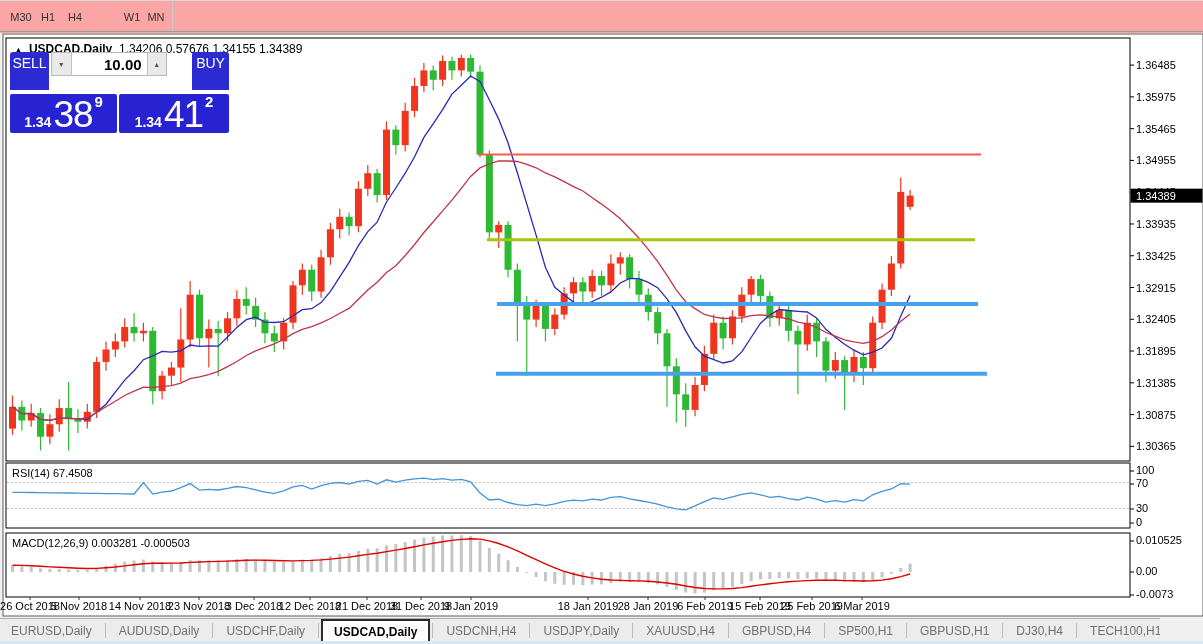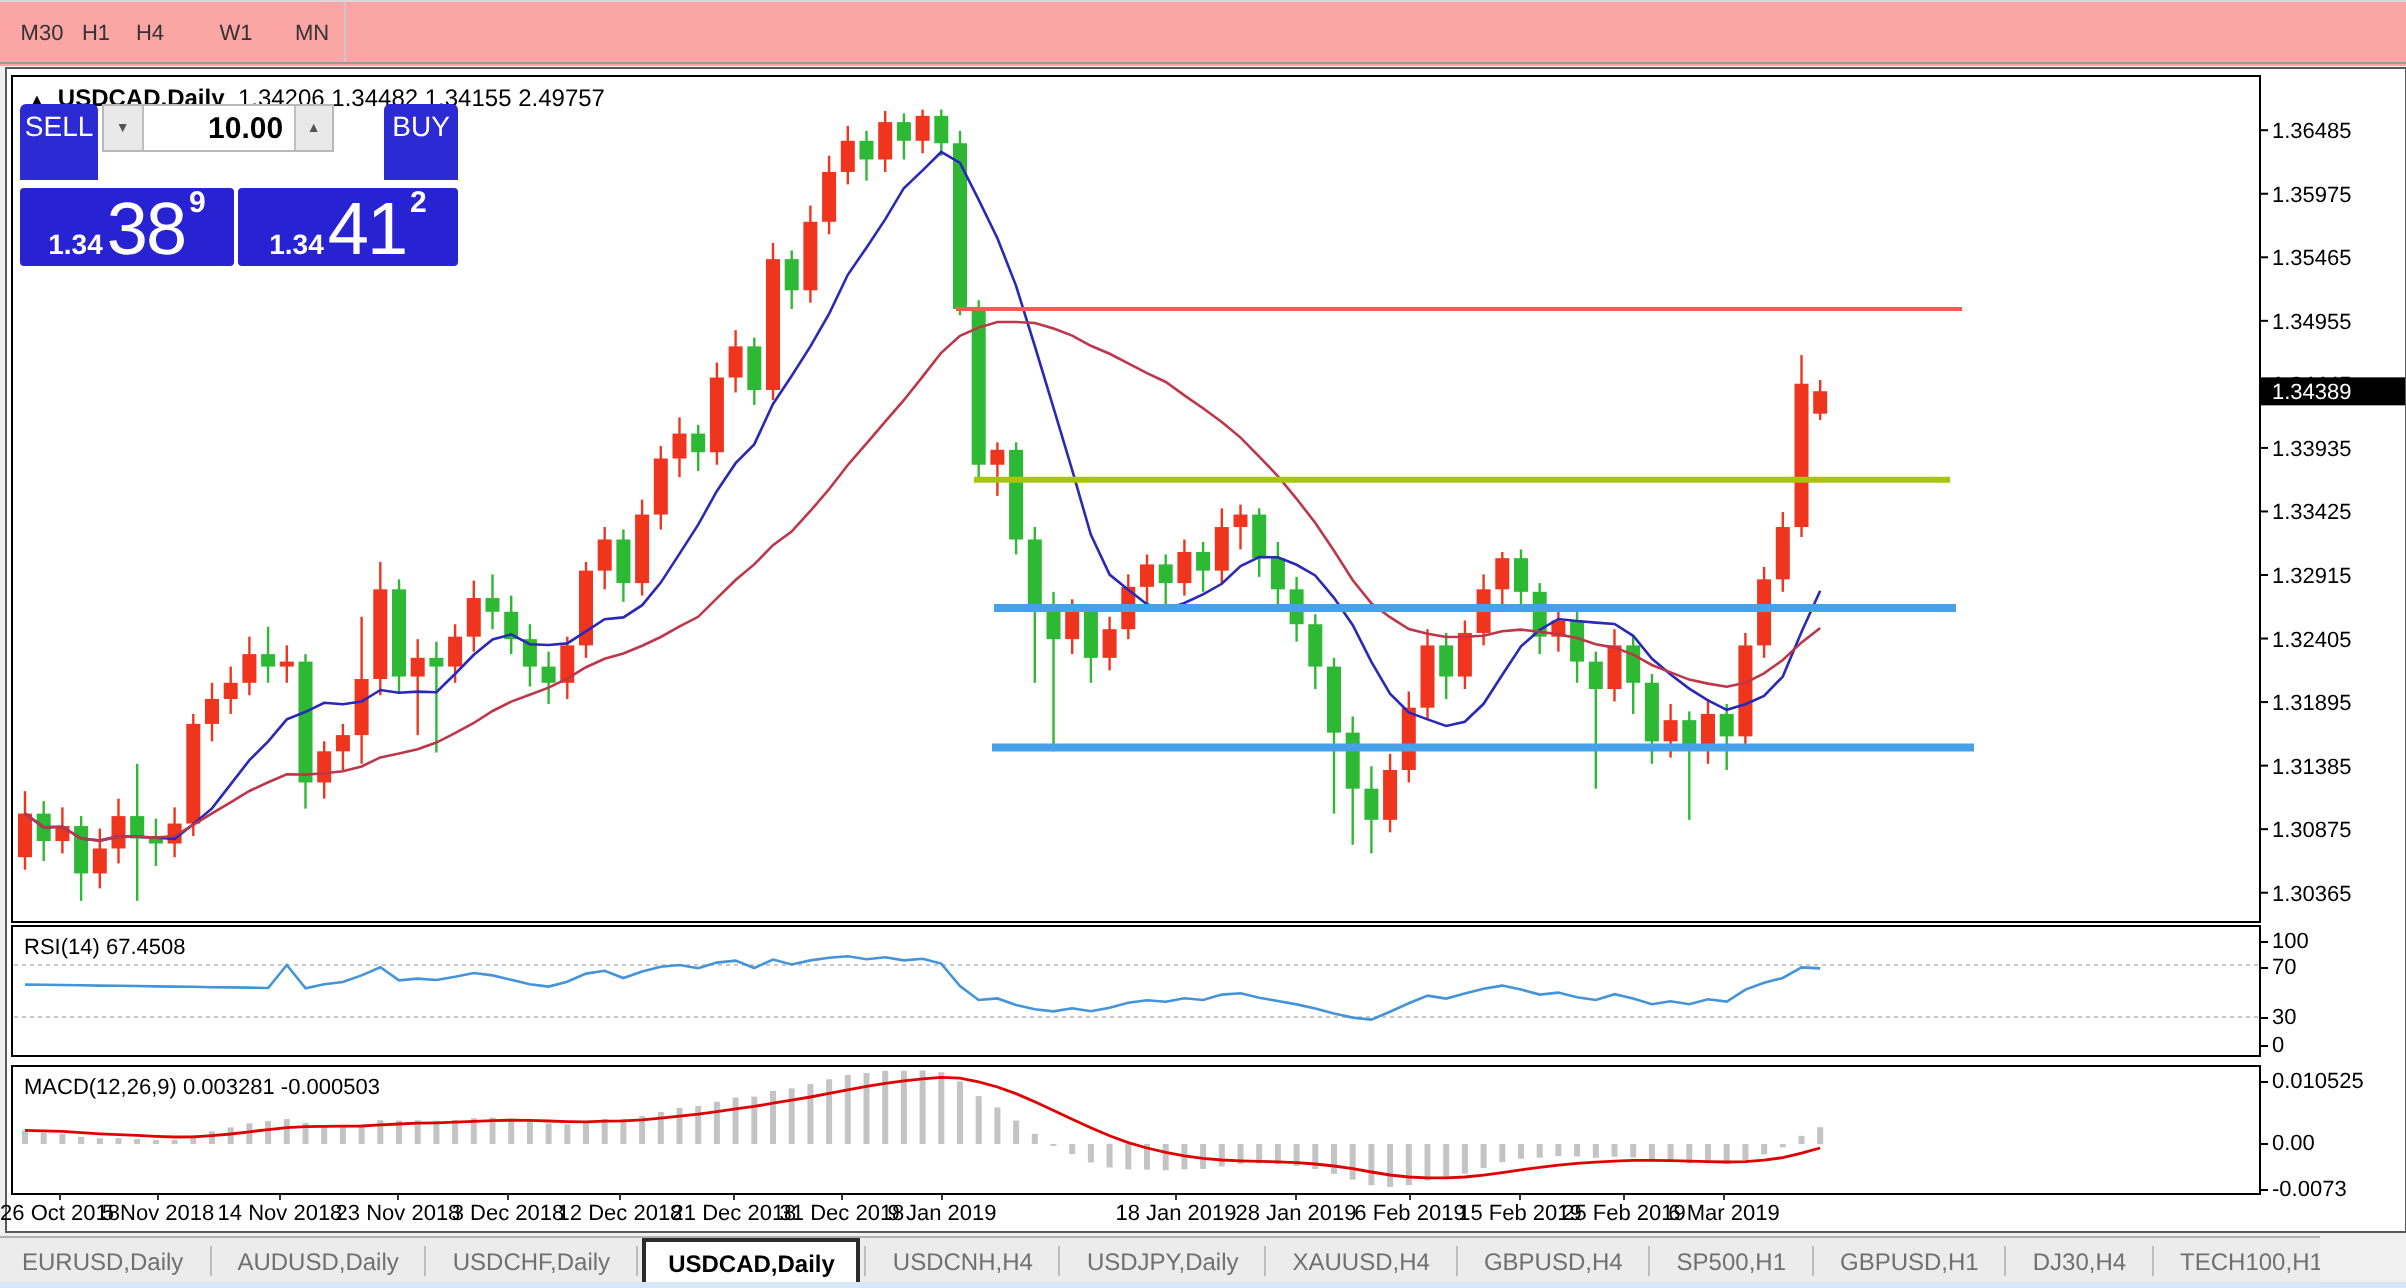--- a/index.html
+++ b/index.html
@@ -77,21 +77,21 @@
 </style>
 </head>
 <body>
 
 <div id="toolbar">
   <div id="tf-buttons">
       <div class="tf-btn" style="left: 6px;">M30</div>
       <div class="tf-btn" style="left: 33px;">H1</div>
       <div class="tf-btn" style="left: 60px;">H4</div>
       <div class="tf-btn active" style="left: 87px; margin-top: 43px;">D1</div>
-      <div class="tf-btn" style="left: 103px; text-align: center;">W1</div>
+      <div class="tf-btn" style="left: 117px; text-align: center;">W1</div>
       <div class="tf-btn" style="left: 141px;">MN</div>
     </div>
   <div class="tb-sep" style="left:172px"></div>
 </div>
 <div id="toolbar-divider"></div>
 
 <svg id="chart-svg" width="1203" height="644" style="position:absolute;left:0;top:0;">
     <rect x="3" y="34" width="1200" height="582" fill="#ffffff" stroke="#5a5a5a" stroke-width="1"></rect>
     <rect x="6" y="38" width="1124" height="423" fill="#ffffff" stroke="#000" stroke-width="1"></rect>
     <rect x="6" y="463" width="1124" height="65" fill="#ffffff" stroke="#000" stroke-width="1"></rect>
@@ -467,21 +467,21 @@
     <text x="705" y="610" font-size="11" fill="#000" text-anchor="middle">6 Feb 2019</text>
     <line x1="760" y1="597" x2="760" y2="600" stroke="#333"></line>
     <text x="760" y="610" font-size="11" fill="#000" text-anchor="middle">15 Feb 2019</text>
     <line x1="812" y1="597" x2="812" y2="600" stroke="#333"></line>
     <text x="812" y="610" font-size="11" fill="#000" text-anchor="middle">25 Feb 2019</text>
     <line x1="862" y1="597" x2="862" y2="600" stroke="#333"></line>
     <text x="862" y="610" font-size="11" fill="#000" text-anchor="middle">6 Mar 2019</text>
   </svg>
 
 <div id="chart-title">
-  <span class="tri">▲</span><b>USDCAD,Daily</b>&nbsp;&nbsp;<span>1.34206 1.34482 1.34155 2.49757</span>
+  <span class="tri">▲</span><b>USDCAD,Daily</b>&nbsp;&nbsp;<span>1.34206 0.57676 1.34155 1.34389</span>
 </div>
 
 <div id="trade-panel">
   <div id="tp-row1">
     <div class="tp-btn" id="sell-button">SELL</div>
     <div id="vol-wrap">
       <div class="spin-btn">▼</div>
       <input id="volume-input" value="10.00" style="">
       <div class="spin-btn">▲</div>
     </div>

